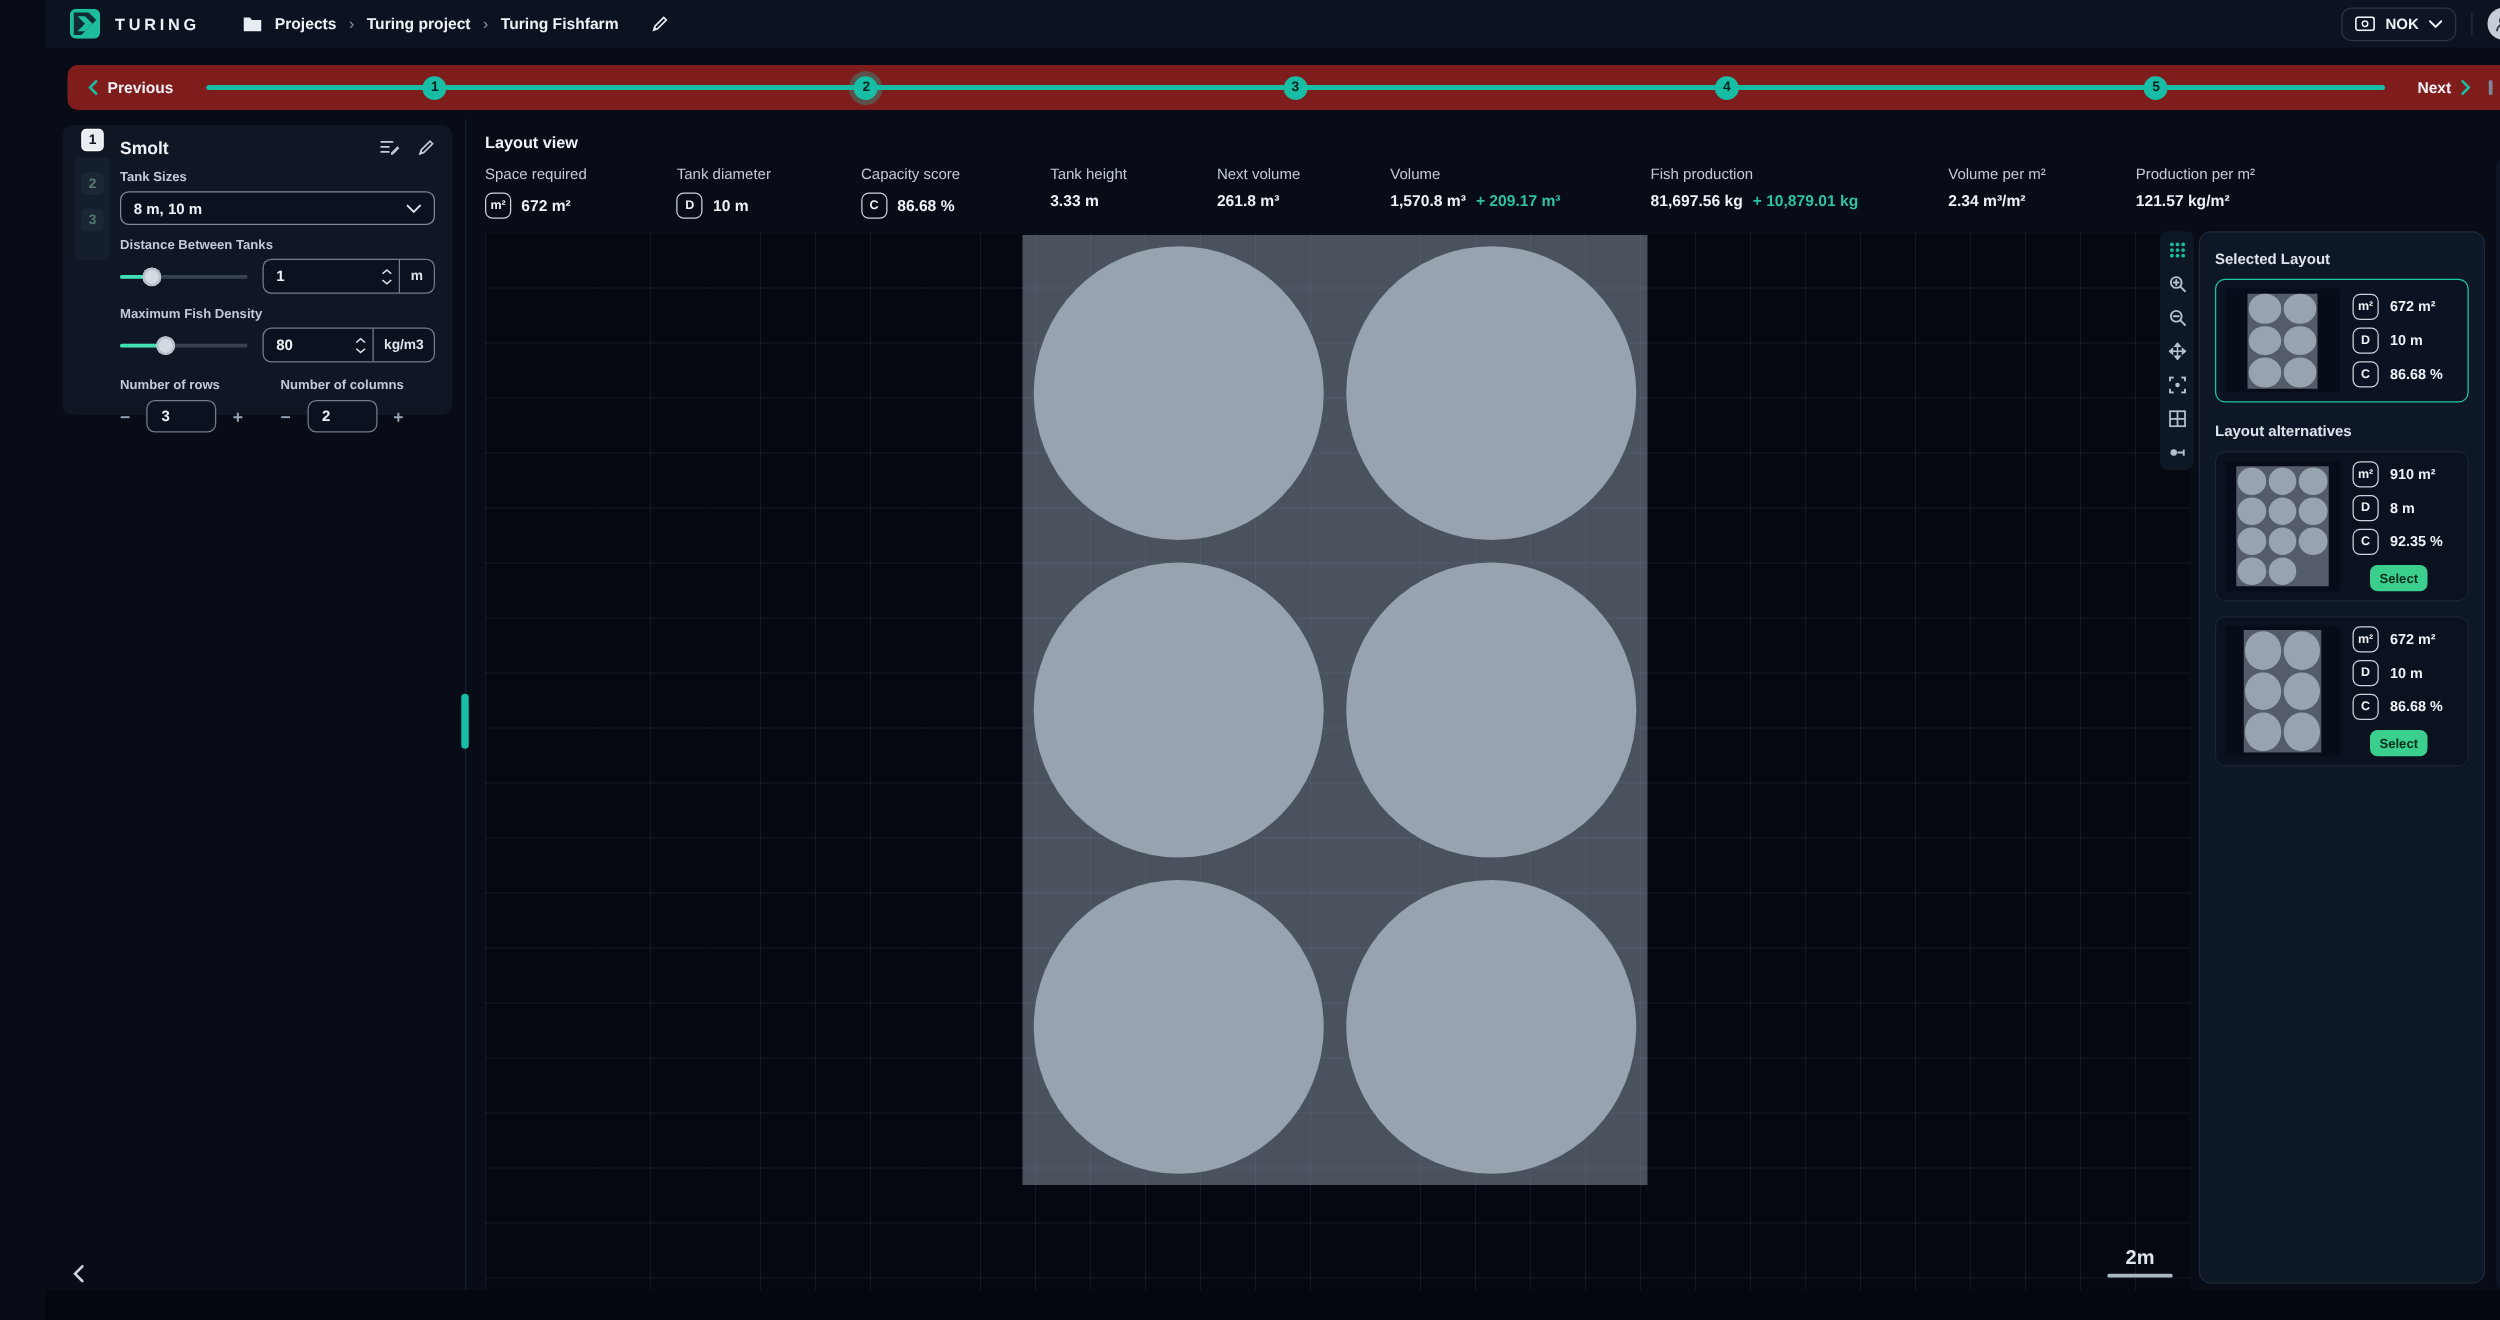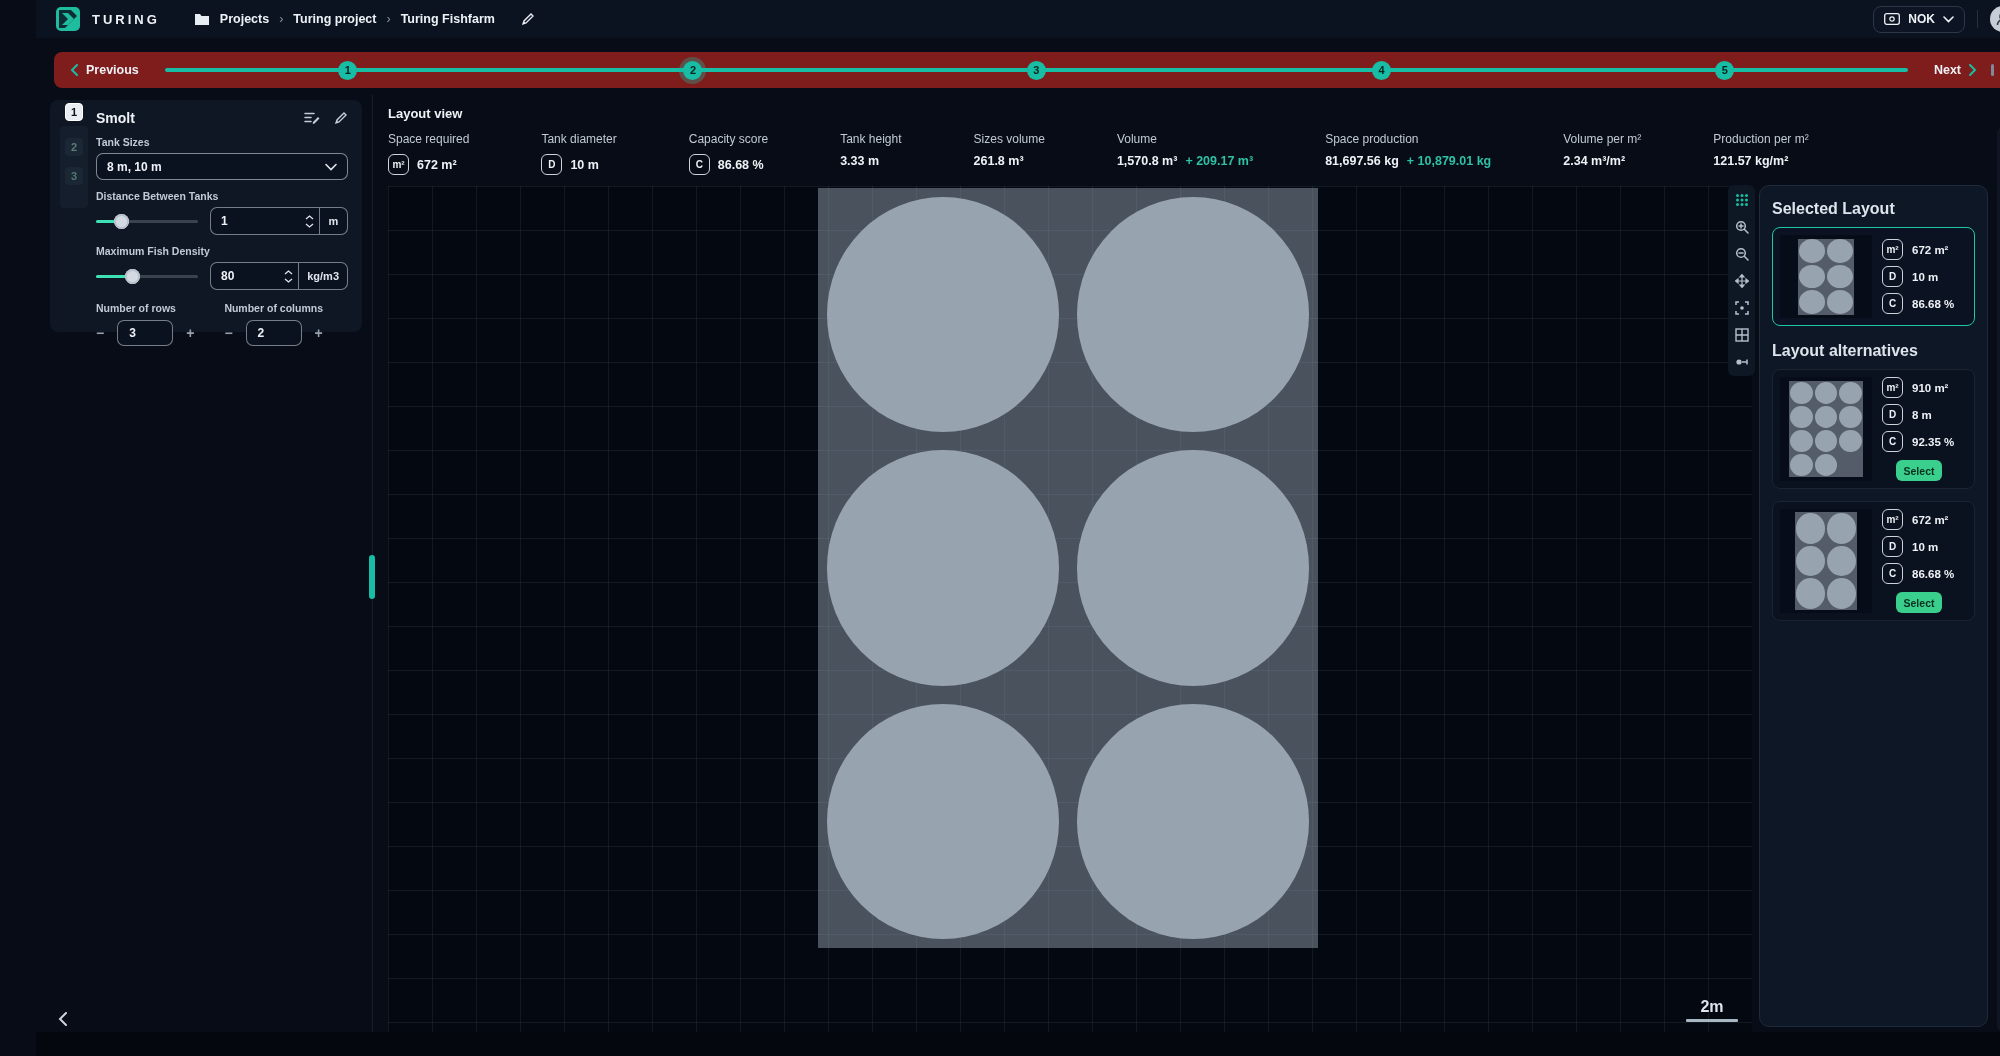--- a/index.html
+++ b/index.html
@@ -114,21 +114,21 @@
 
   
   .canvas-toolbar { position:absolute; left:1692px; top:185px; width:27px;
     background:#0e1724; border-radius:6px; display:flex; flex-direction:column;
     align-items:center; padding:7px 0; gap:12px; }
   .tool { width:15px; height:15px; display:flex; align-items:center; justify-content:center; cursor:pointer; }
 
   
   .right-panel { position:absolute; left:1723px; top:185px; width:229px; height:842px;
     background:#0e1726; border:1px solid #1f2a3a; border-radius:10px; padding:14px 12px; }
-  .sec-title { font-size:16px; font-weight:bold; color:#dde4ec; margin-bottom:9px; }
+  .sec-title { font-size:12px; font-weight:bold; color:#dde4ec; margin-bottom:9px; }
   .layout-card { border-radius:8px; padding:7px; display:flex; gap:10px; background:#0a111f; }
   .layout-card.selected { border:1.5px solid #1dc7a6; background:#0b1322; height:99px; }
   .alt-card { border:1px solid #1a2433; height:120px; margin-bottom:12px; cursor:pointer; }
   .thumb { flex:none; width:92px; background:#070d18; display:flex; align-items:center; justify-content:center; }
   .thumb-pad { position:relative; background:#535c68; }
   .pad-sel { width:56px; height:76px; }
   .pad-a1 { width:74px; height:96px; }
   .pad-a2 { width:62px; height:98px; }
   .card-stats { display:flex; flex-direction:column; justify-content:center; gap:6px; }
   .cstat { display:flex; align-items:center; gap:9px; }
@@ -348,34 +348,34 @@
         <span class="stat-value">86.68 %</span>
       </div>
     </div>
     <div class="stat">
       <div class="stat-label">Tank height</div>
       <div class="stat-value-row">
           <span class="stat-value">3.33 m</span>
         </div>
     </div>
     <div class="stat">
-      <div class="stat-label">Sizes volume</div>
+      <div class="stat-label">Next volume</div>
       <div class="stat-value-row">
           <span class="stat-value">261.8 m³</span>
         </div>
     </div>
     <div class="stat">
       <div class="stat-label">Volume</div>
       <div class="stat-value-row">
         <span class="stat-value">1,570.8 m³</span>
         <span class="stat-extra">+ 209.17 m³</span>
       </div>
     </div>
     <div class="stat">
-      <div class="stat-label">Space production</div>
+      <div class="stat-label">Fish production</div>
       <div class="stat-value-row">
         <span class="stat-value">81,697.56 kg</span>
         <span class="stat-extra">+ 10,879.01 kg</span>
       </div>
     </div>
     <div class="stat">
       <div class="stat-label">Volume per m²</div>
       <div class="stat-value-row">
           <span class="stat-value">2.34 m³/m²</span>
         </div>

